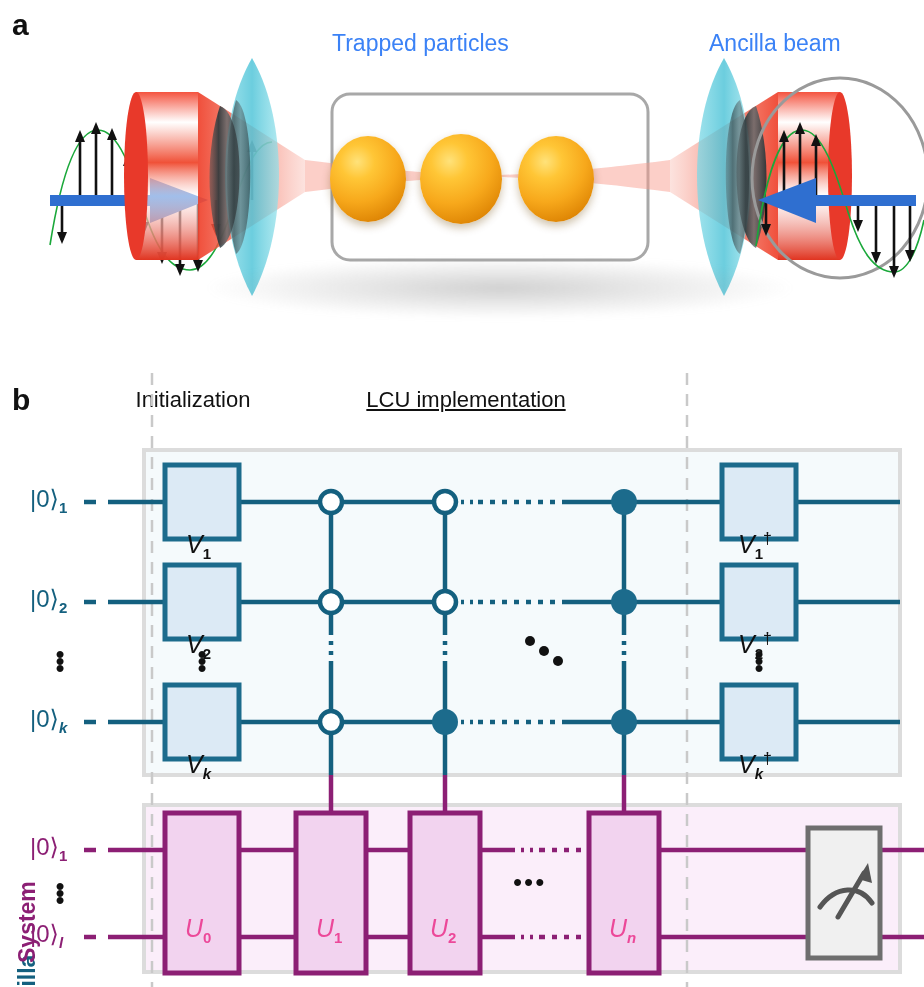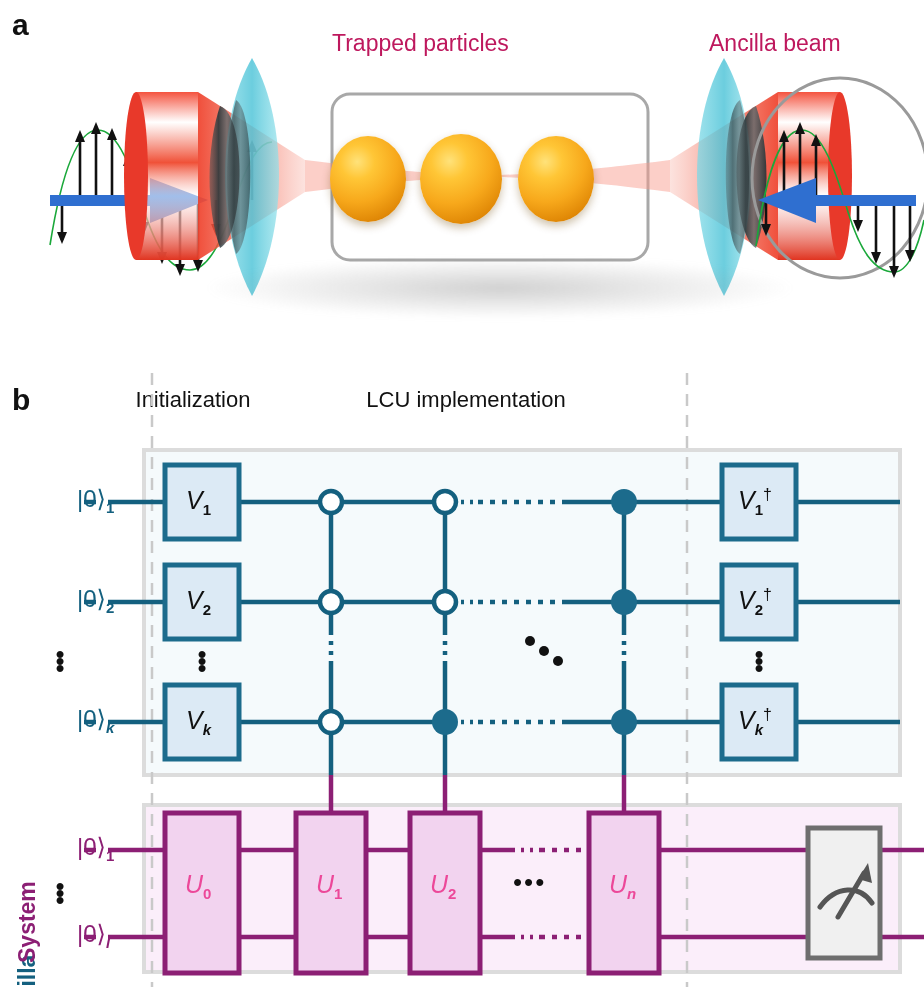--- a/index.html
+++ b/index.html
@@ -2,21 +2,21 @@
 <html><head>
 <meta charset="utf-8">
 <style>
   html,body{margin:0;padding:0;background:#ffffff;}
   body{width:924px;height:987px;font-family:"Liberation Sans",sans-serif;position:relative;overflow:hidden;}
 
   .panel-letter{position:absolute;font-weight:bold;font-size:30px;color:#111;}
 
   
   #panel-a{position:absolute;left:0;top:0;width:924px;height:355px;}
-  #panel-a .caption{position:absolute;font-size:23px;color:#be185d;white-space:nowrap;}
+  #panel-a .caption{position:absolute;font-size:23px;color:#3b82f6;white-space:nowrap;}
 
   .stage{position:absolute;left:40px;top:30px;width:884px;height:310px;}
 
   
   .ground-shadow{position:absolute;left:170px;top:228px;width:580px;height:60px;
      background:radial-gradient(ellipse at 50% 50%, rgba(120,120,120,.34) 0%, rgba(150,150,150,.16) 45%, rgba(255,255,255,0) 72%);
      filter:blur(3px);}
 
   
   .particle{position:absolute;border-radius:50%;
@@ -25,27 +25,27 @@
 
   
   #panel-b{position:absolute;left:0;top:355px;width:924px;height:632px;}
   #panel-b .sec-head{position:absolute;font-size:22px;color:#111;white-space:nowrap;text-align:center;}
   #panel-b svg{position:absolute;left:0;top:0;}
   .rot-label{position:absolute;font-weight:bold;font-size:23px;
      transform-origin:0 0;transform:rotate(-90deg);white-space:nowrap;}
   .rot-ancilla{color:#14607f;}
   .rot-system{color:#8c1f74;}
 
-  .ket{position:absolute;font-size:24px;white-space:nowrap;margin-left:47px;}
+  .ket{position:absolute;font-size:24px;white-space:nowrap;}
   .ket-a{color:#14607f;}
   .ket-s{color:#8c1f74;}
   .ket sub{font-size:15px;font-weight:bold;font-style:italic;}
   .ket sub.up{font-style:normal;}
 
-  .gate-lbl{position:absolute;white-space:nowrap;font-style:italic;font-size:25px;}
+  .gate-lbl{position:absolute;white-space:nowrap;font-style:italic;font-size:25px;margin-top:44px;}
   .gate-lbl sub{font-size:15px;font-style:normal;font-weight:bold;}
   .gate-lbl sub.it{font-style:italic;font-weight:bold;}
   .gate-lbl sup{font-size:16px;font-style:normal;}
   .lbl-v{color:#111;}
   .lbl-u{color:#ec4899;}
   .vdots{position:absolute;color:#111;font-size:26px;line-height:7px;letter-spacing:0;text-align:center;}
   .hdots{position:absolute;color:#111;font-size:26px;letter-spacing:2px;}
 </style>
 </head>
 <body>
@@ -198,21 +198,21 @@
     <div class="particle" style="left:380px;top:104px;width:82px;height:90px;"></div>
     <div class="particle" style="left:478px;top:106px;width:76px;height:86px;"></div>
   </div>
 </div>
 
 <div id="panel-b">
 
   <div class="panel-letter" style="left:12px;top:28px;">b</div>
 
   <div class="sec-head" style="left:73px;top:32px;width:240px;">Initialization</div>
-  <div class="sec-head" style="left:316px;top:32px;width:300px;">LCU implementation</div>
+  <div class="sec-head" style="left:316px;top:32px;width:300px;text-decoration:underline;">LCU implementation</div>
 
   <div class="rot-label rot-ancilla" style="left:14px;top:675px;">Ancilla</div>
   <div class="rot-label rot-system" style="left:14px;top:608px;">System</div>
 
   <svg width="924" height="632" viewBox="0 0 924 632">
 
     <rect x="144" y="95" width="756" height="325" fill="#f5fafc" stroke="#dcdcdc" stroke-width="4"></rect>
 
     <rect x="144" y="450" width="756" height="167" fill="#fbeefa" stroke="#dcdcdc" stroke-width="4"></rect>
 

